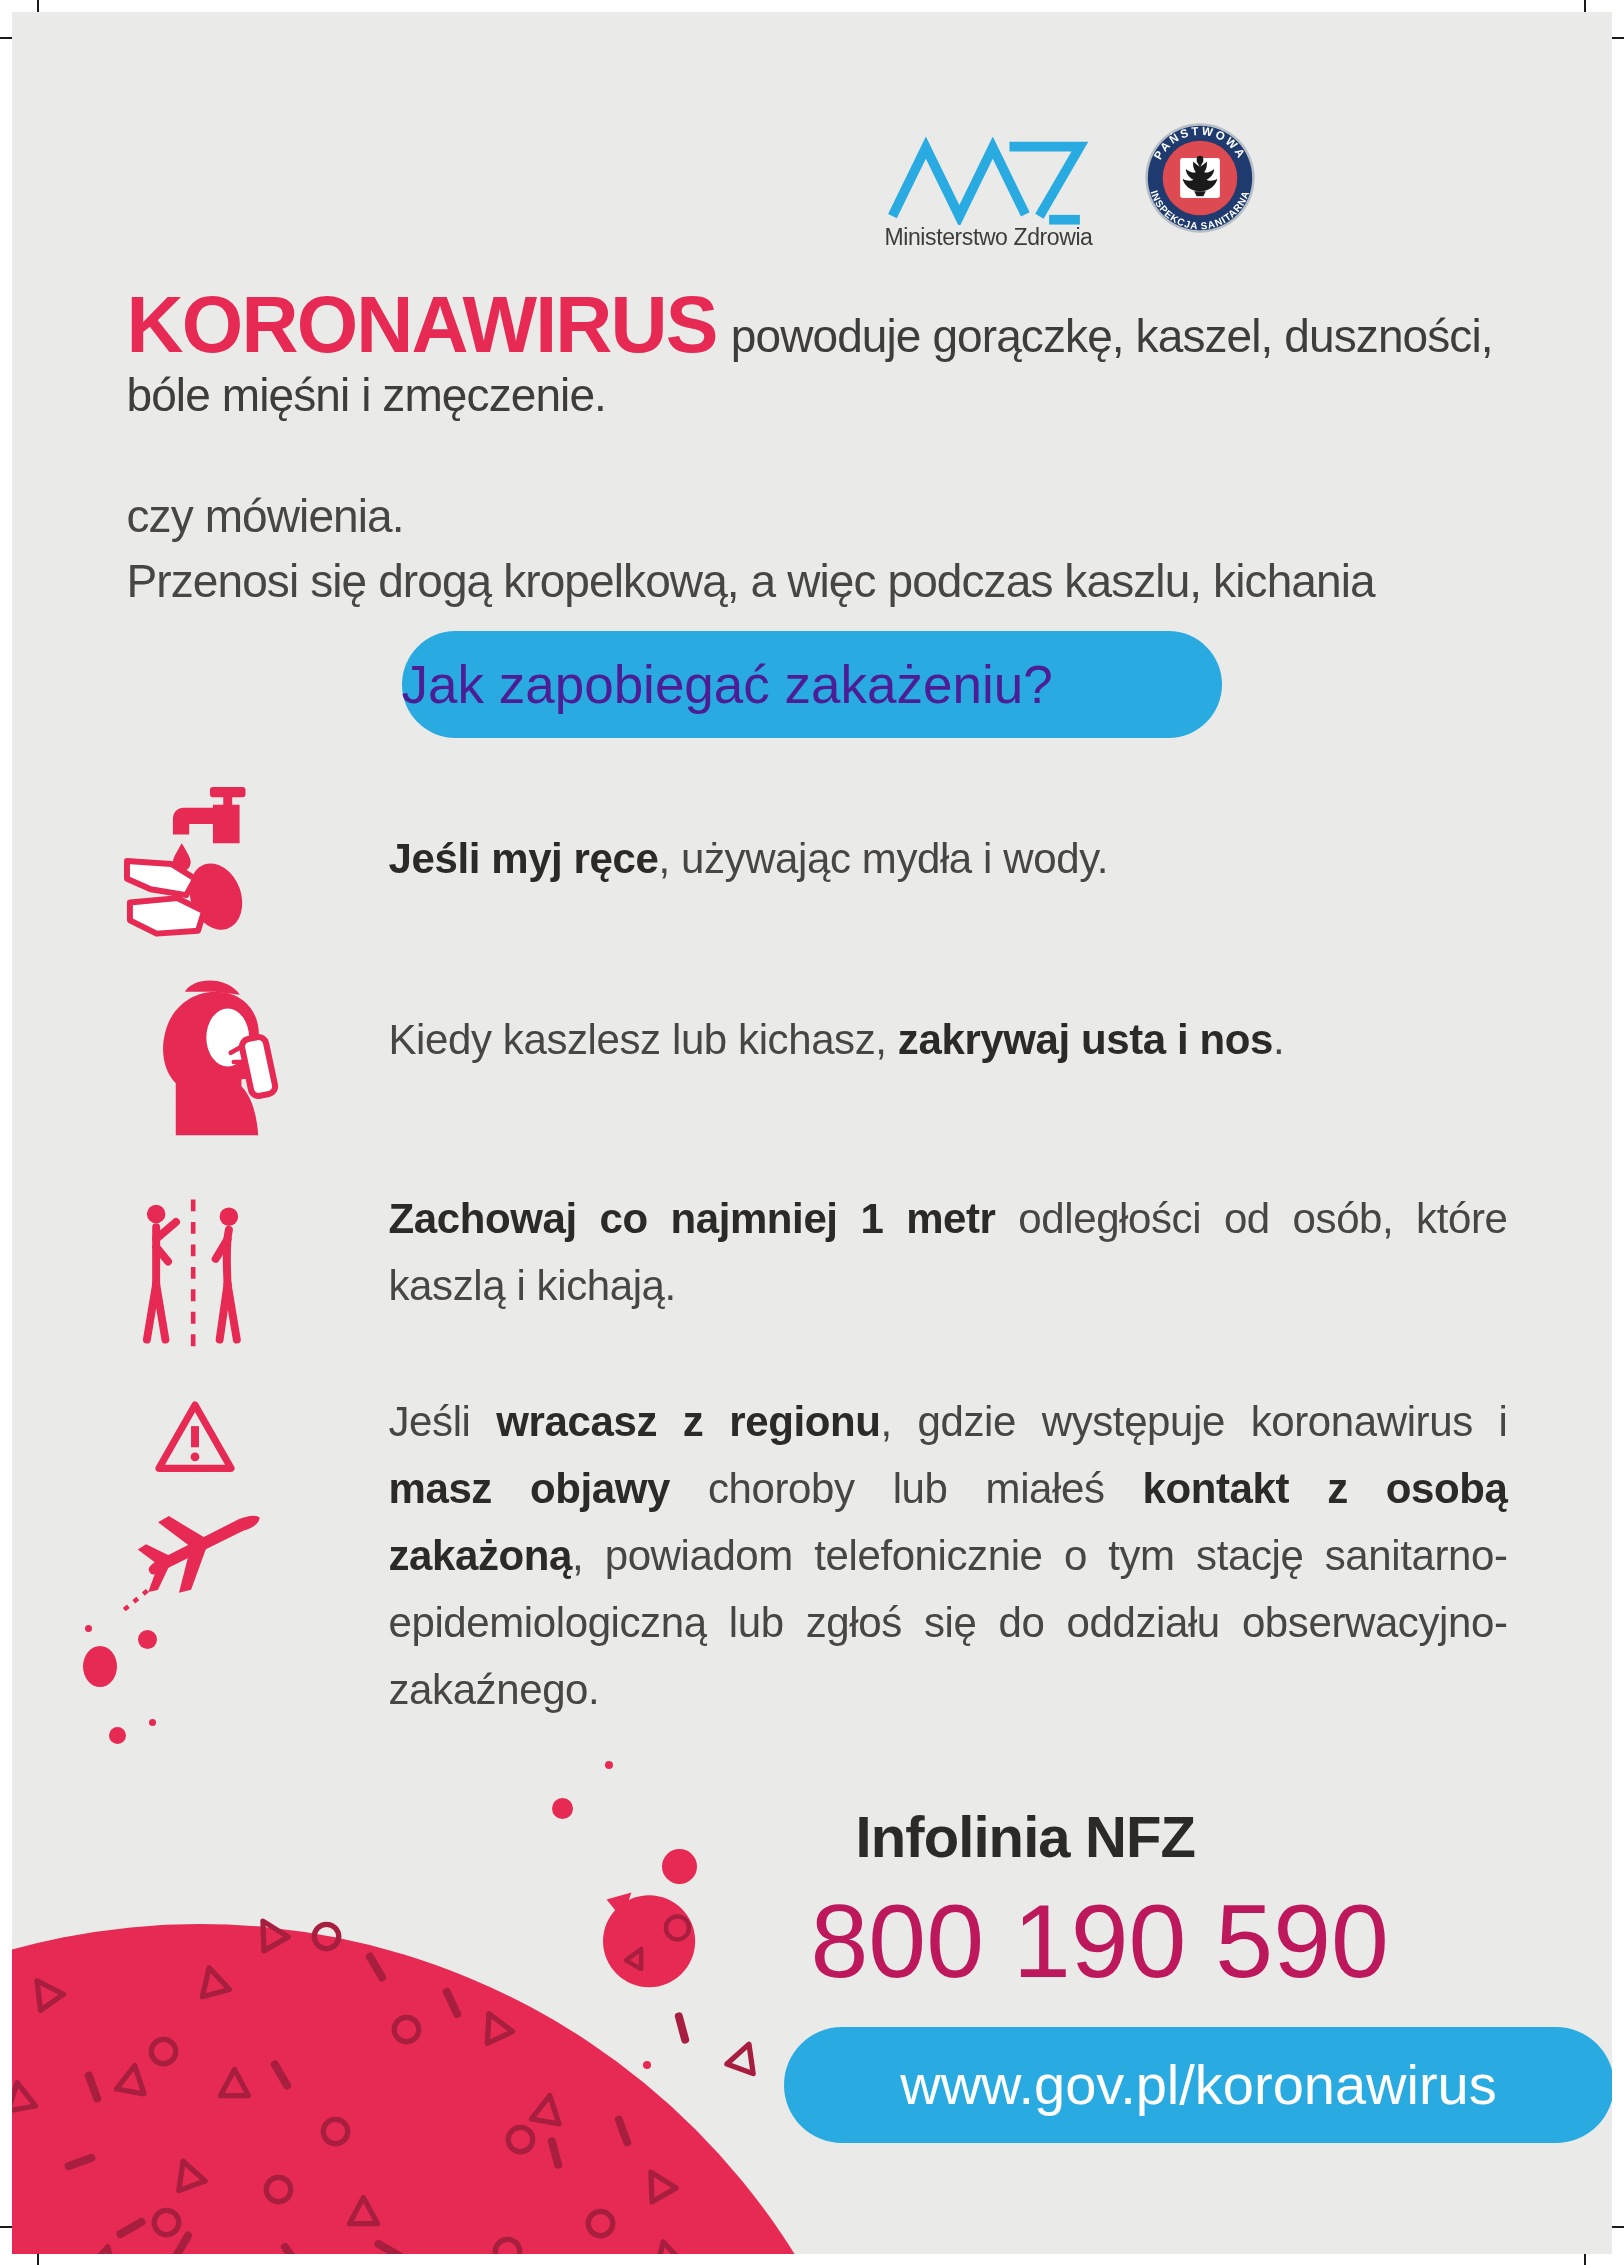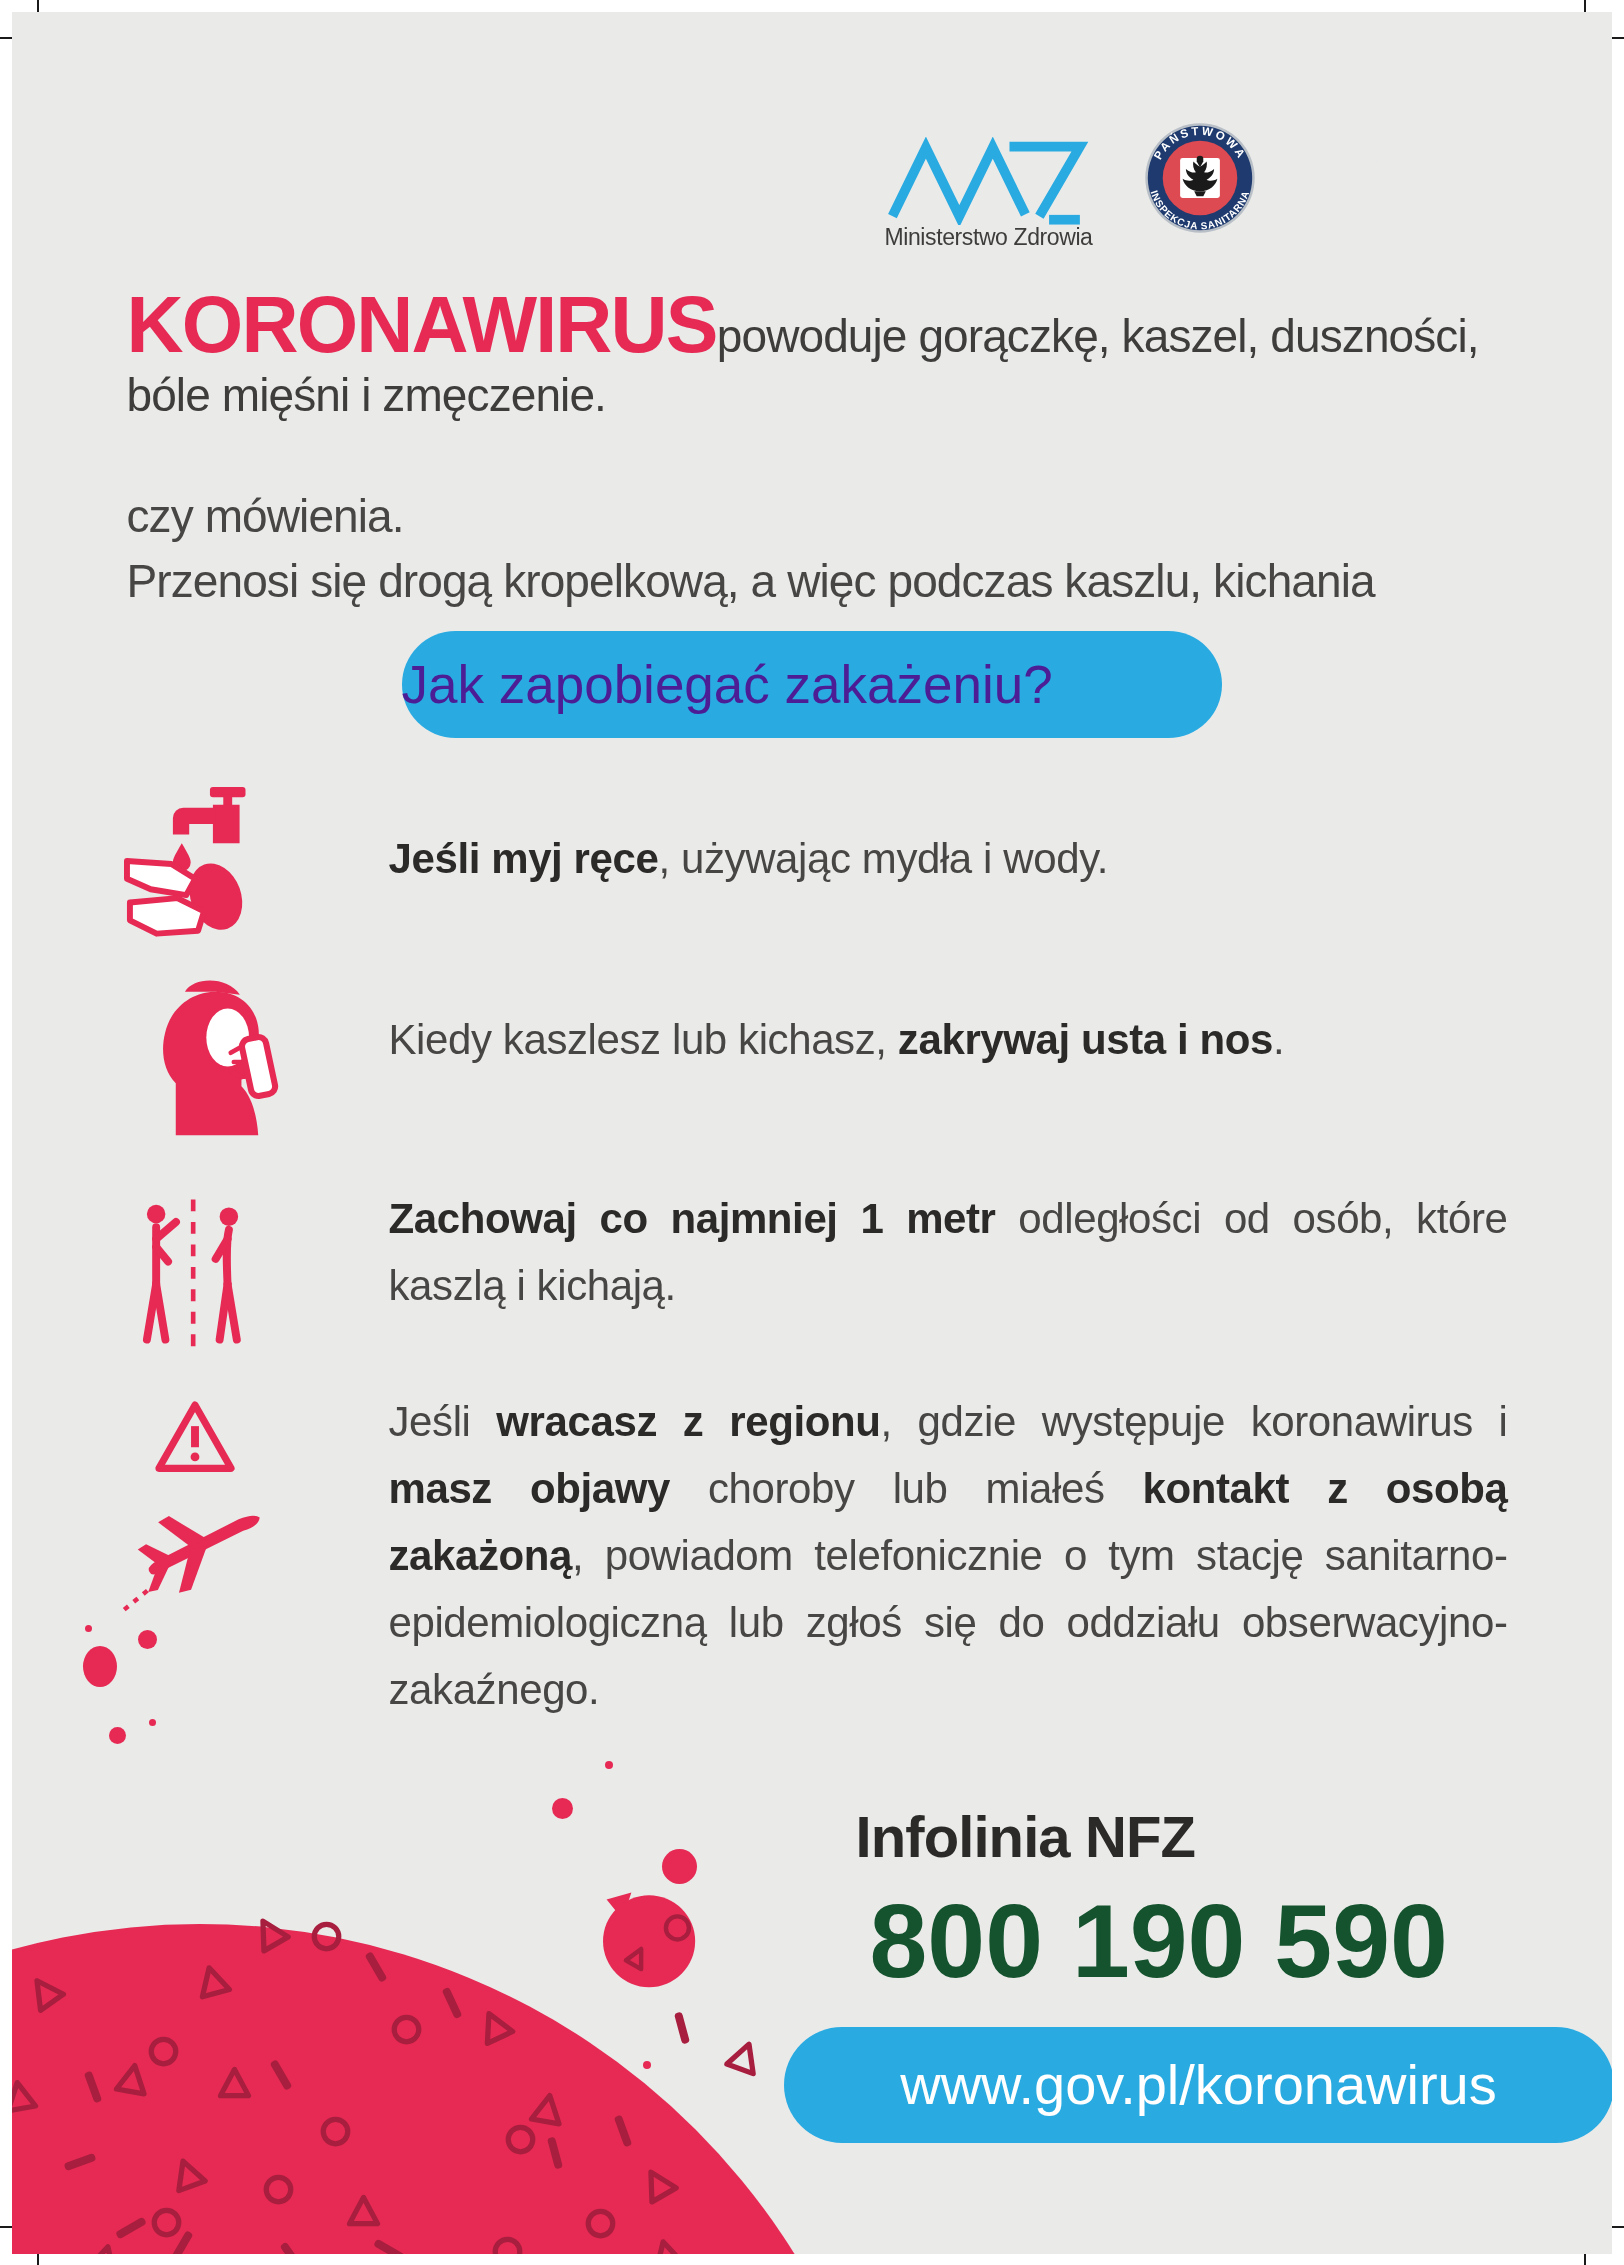--- a/index.html
+++ b/index.html
@@ -16,41 +16,41 @@
   
   .mz-caption{position:absolute;left:873px;top:212px;font-size:23px;letter-spacing:-0.4px;
               color:#3e3d3c;white-space:nowrap;}
   .nfz-word{position:absolute;left:1278px;top:103px;font-family:"Liberation Serif",serif;
             font-weight:700;font-size:109px;line-height:1;color:#2d3092;letter-spacing:-3.5px;}
   .nfz-heart{position:absolute;left:1349px;top:131px;font-size:51px;color:#eaeae9;line-height:1;}
 
   
   .title-line1{position:absolute;left:115px;top:270px;white-space:nowrap;color:#3e3d3c;
                font-size:46px;line-height:85px;letter-spacing:-0.9px;}
-  .title-brand{font-size:79px;font-weight:700;color:#e62a54;letter-spacing:-1.8px;}
+  .title-brand{font-size:79px;font-weight:700;color:#e62a54;letter-spacing:-1.8px;margin-right:14px;}
   .title-line2{position:absolute;left:115px;top:356px;font-size:46px;color:#3e3d3c;
                letter-spacing:-0.9px;white-space:nowrap;}
   .para{position:absolute;left:115px;top:472px;font-size:46px;line-height:65px;
         color:#474645;letter-spacing:-0.9px;white-space:nowrap;}
 
   
   .pill{position:absolute;left:390px;top:619px;width:820px;height:107px;border-radius:55px;
         background:#29abe2;color:#4c1d95;font-size:53px;line-height:107px;text-align:left;}
 
   
   .item-text{position:absolute;left:377px;width:1119px;font-size:42px;line-height:67px;
              color:#474645;letter-spacing:-0.4px;}
   .item-justify{text-align:justify;}
   .seg-b{font-weight:700;color:#2b2a29;}
 
   
   .hotline-label{position:absolute;left:844px;top:1791px;font-size:58px;font-weight:700;
                  color:#2b2a29;letter-spacing:-0.9px;white-space:nowrap;}
-  .hotline-number{position:absolute;left:858px;top:1877px;font-size:104px;font-weight:700;
-                  color:#14532d;line-height:1;white-space:nowrap;}
+  .hotline-number{position:absolute;left:799px;top:1877px;font-size:104px;font-weight:400;
+                  color:#be185d;line-height:1;white-space:nowrap;}
   .url-bar{position:absolute;left:772px;top:2015px;width:830px;height:116px;border-radius:58px;
            background:#29abe2;color:#ffffff;font-size:56px;line-height:116px;text-align:center;}
 
   
   .dot{position:absolute;border-radius:50%;background:#e62a54;}
   .big-circle{position:absolute;left:-514px;top:1912px;width:1403px;height:1403px;
               border-radius:50%;background:#e62a54;}
   .pat{position:absolute;}
   .dash{position:absolute;width:32px;height:8px;border-radius:3.5px;background:#a81e3e;}
   .icon-box{position:absolute;}

